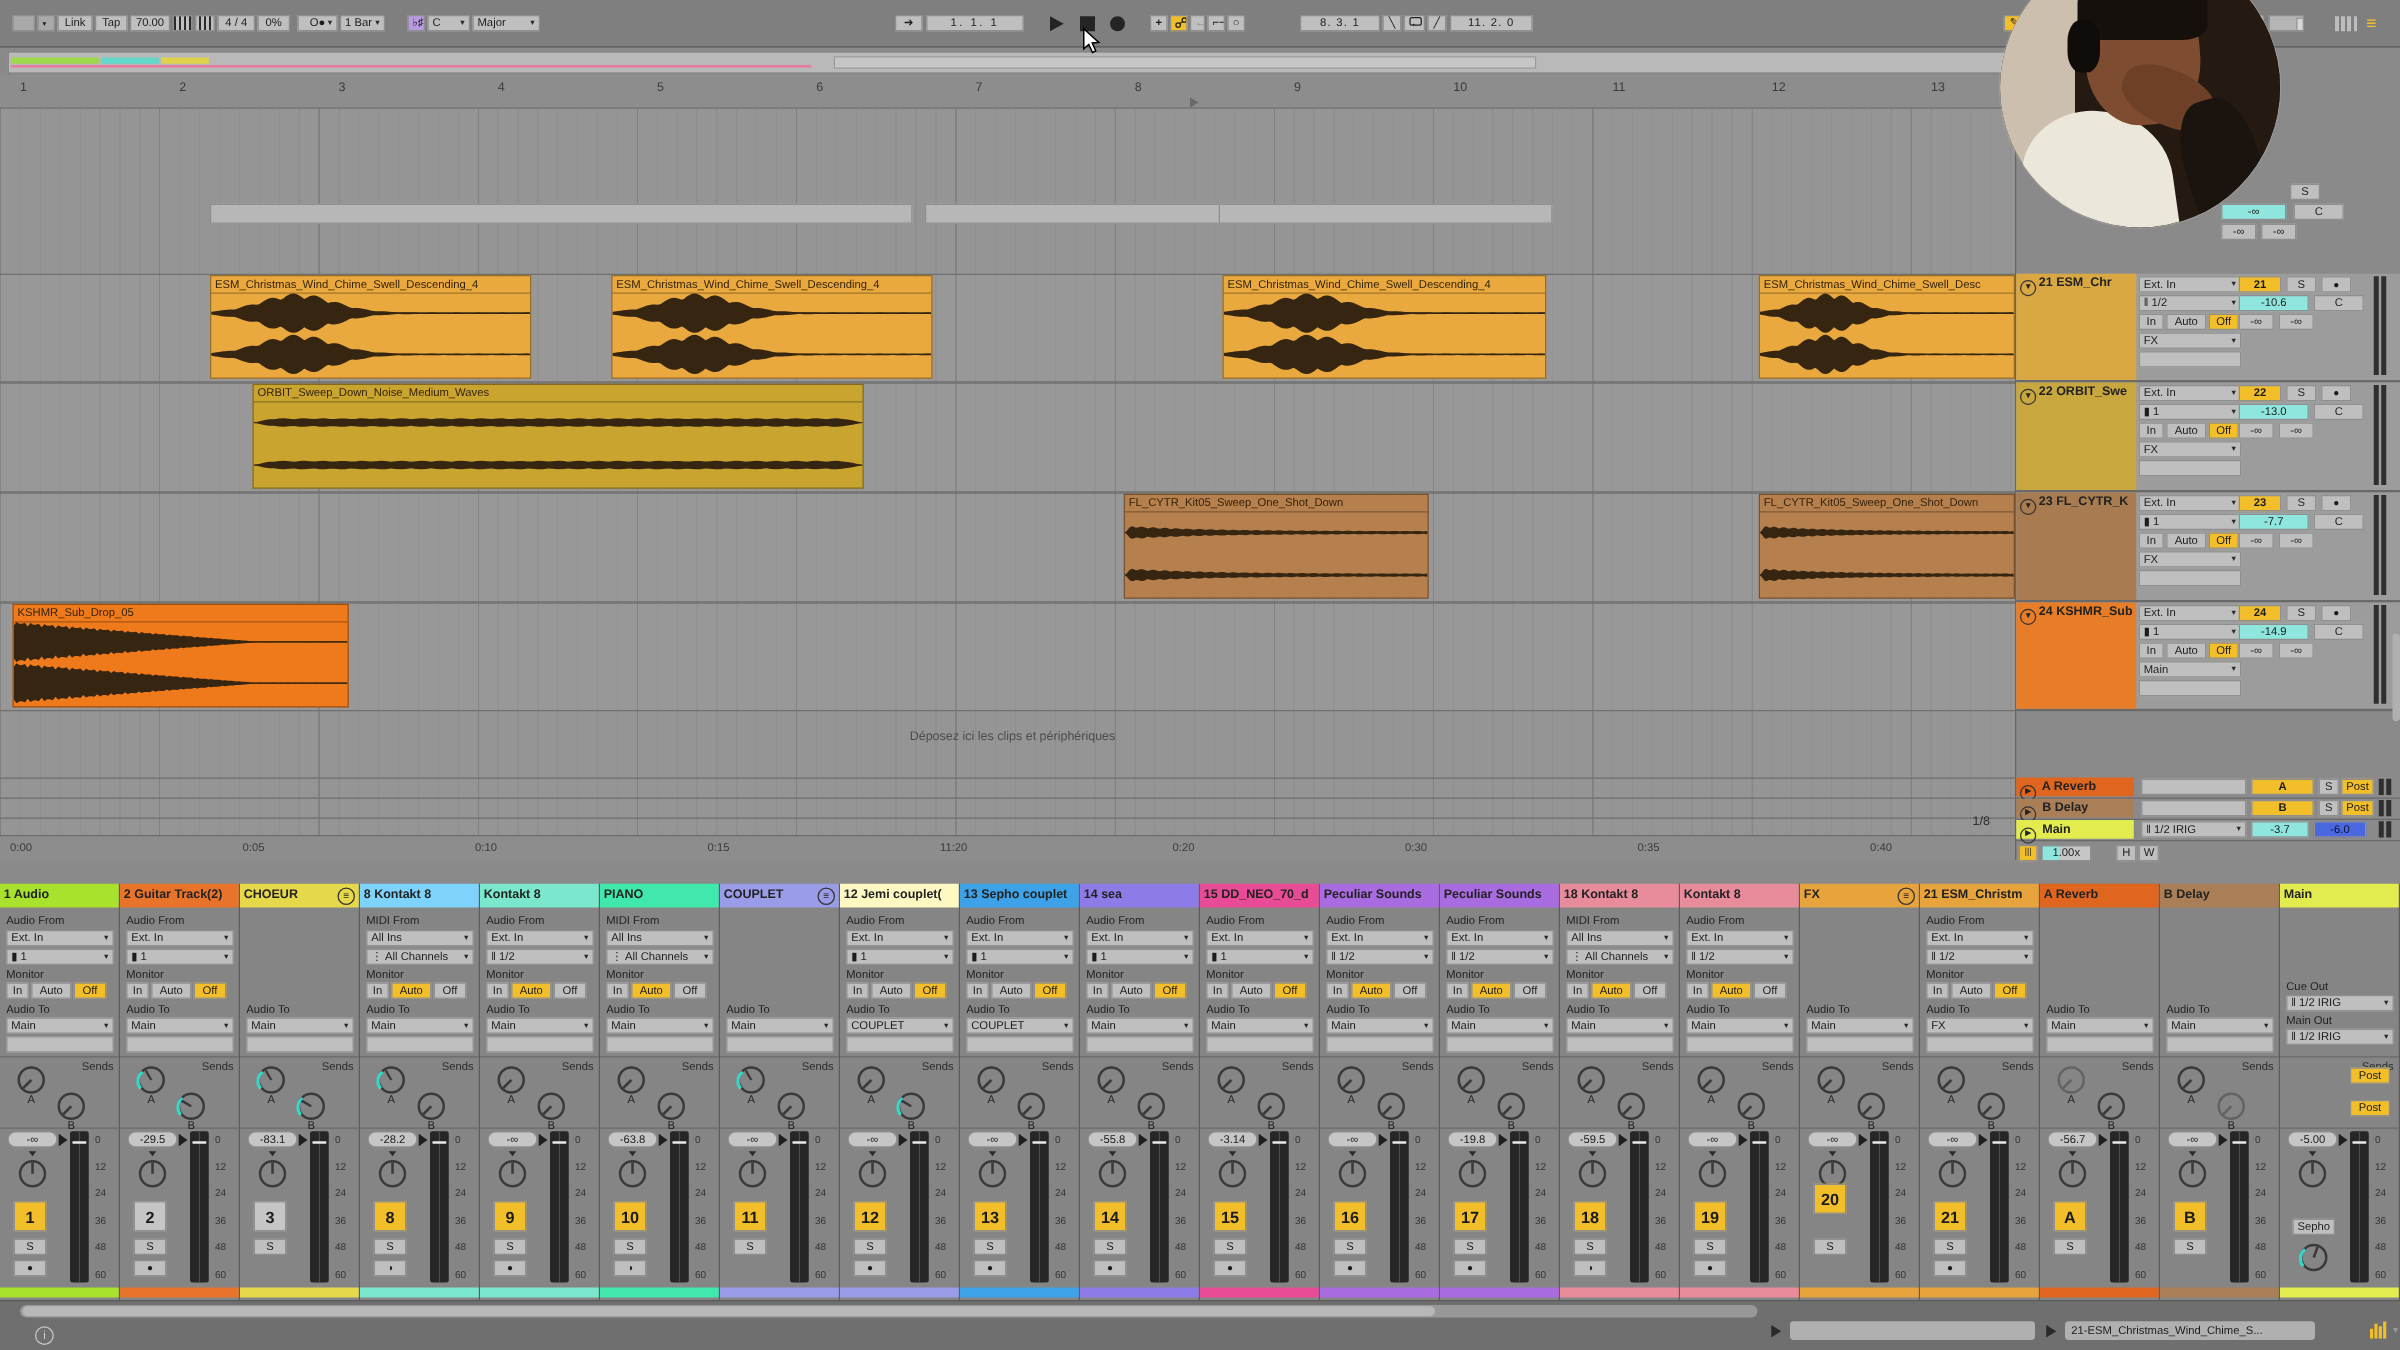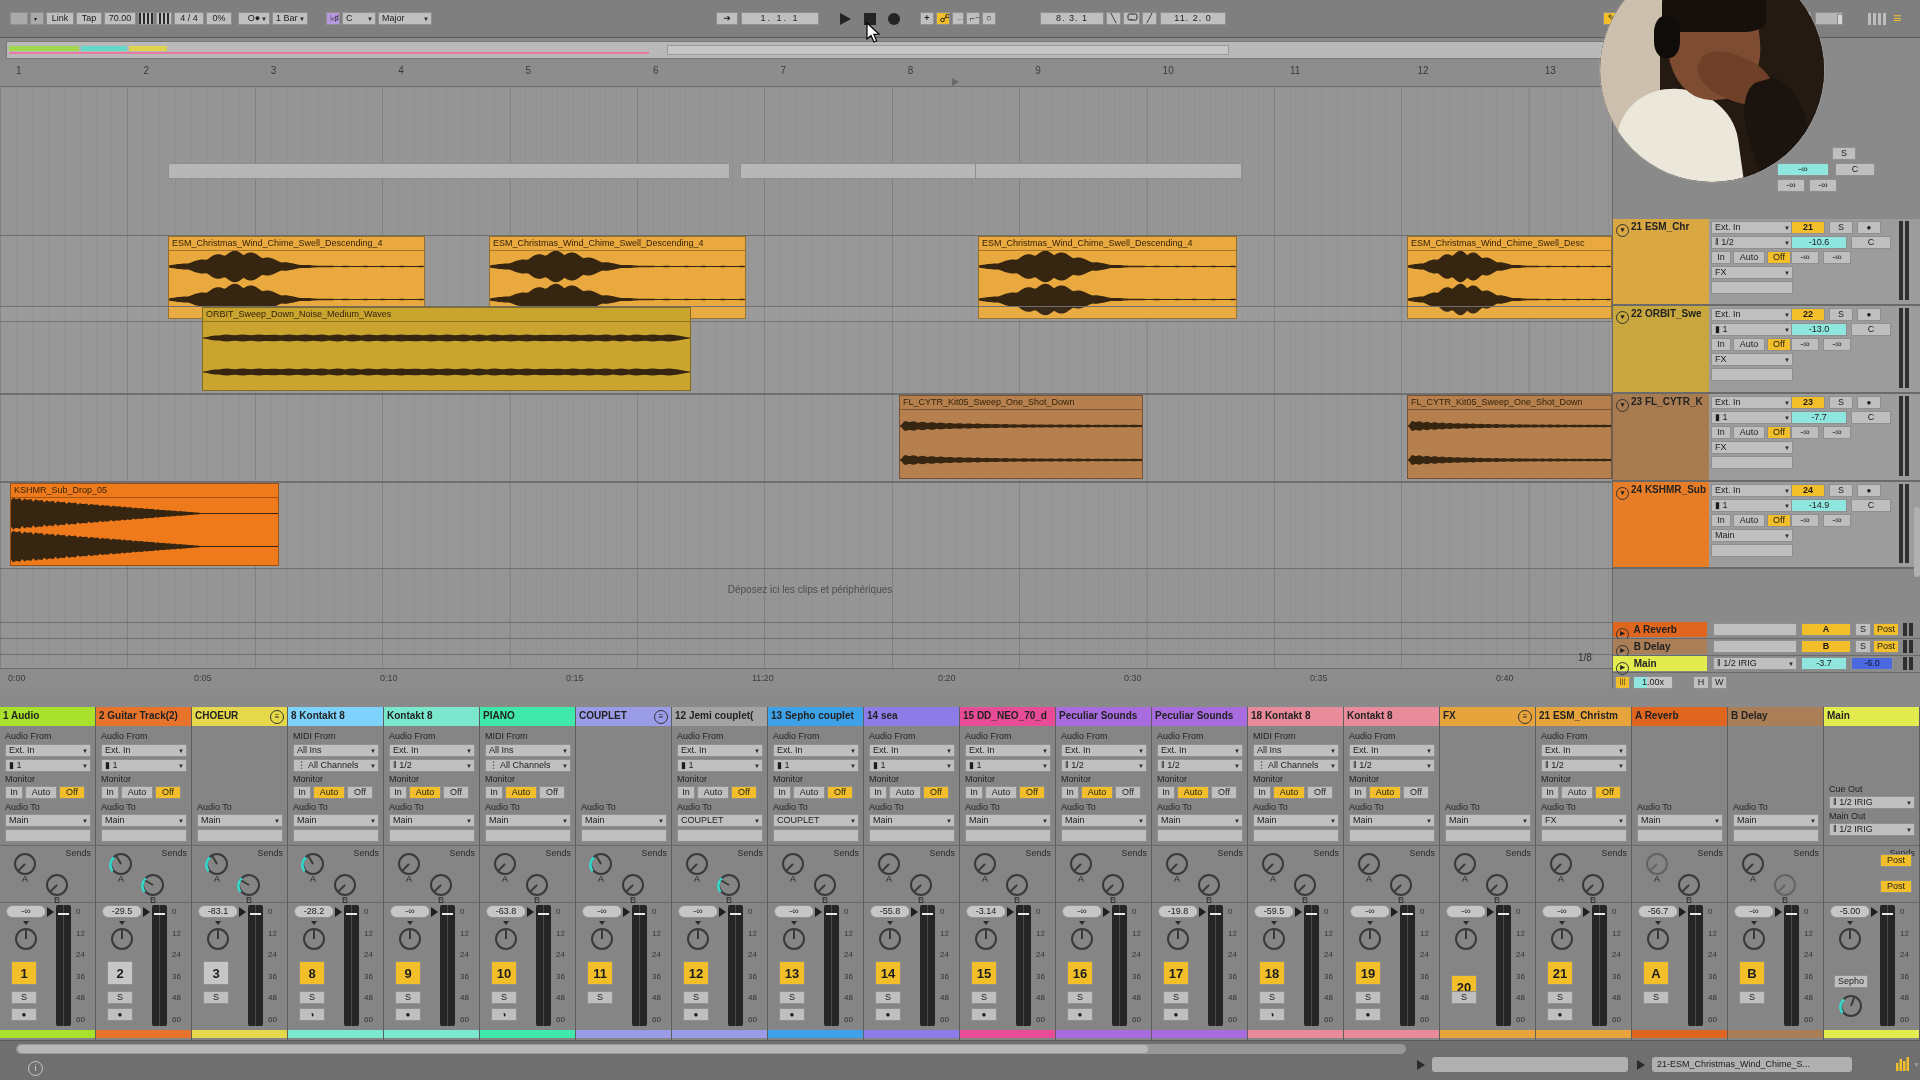--- a/index.html
+++ b/index.html
@@ -160,21 +160,21 @@
       <div class="beatnum" style="left:780.4000000000001px">7</div>
       <div class="beatnum" style="left:907.8000000000001px">8</div>
       <div class="beatnum" style="left:1035.2px">9</div>
       <div class="beatnum" style="left:1162.6000000000001px">10</div>
       <div class="beatnum" style="left:1290px">11</div>
       <div class="beatnum" style="left:1417.4px">12</div>
       <div class="beatnum" style="left:1544.8000000000002px">13</div>
     </div>
 
   <div id="lanes">
-      <div class="lane" style="top:148px;height:85px">
+      <div class="lane" style="top:132px;height:85px">
         <div class="clip" style="left:168px;top:0;width:257px;height:83px;background:#e9a93e">
           <span class="cliplabel">ESM_Christmas_Wind_Chime_Swell_Descending_4</span>
           <div class="abs" style="left:0;top:13px;width:255px;height:33px"><svg width="255" height="33" viewBox="0 0 255 33" preserveAspectRatio="none">
     <line x1="0" y1="16.5" x2="255" y2="16.5" stroke="#3a2a12" stroke-width="1"></line>
     <polygon points="0.0,15.4 2.1,15.1 4.3,14.8 6.4,14.5 8.5,14.1 10.6,13.9 12.8,13.7 14.9,13.6 17.0,13.6 19.1,13.5 21.3,12.7 23.4,11.9 25.5,11.1 27.6,10.4 29.8,9.9 31.9,9.6 34.0,9.6 36.1,9.8 38.3,9.4 40.4,7.9 42.5,6.5 44.6,5.3 46.8,4.5 48.9,4.2 51.0,4.3 53.1,4.9 55.3,5.8 57.4,4.9 59.5,3.2 61.6,1.9 63.8,1.0 65.9,0.8 68.0,1.1 70.1,2.1 72.3,3.5 74.4,5.2 76.5,4.1 78.6,3.0 80.8,2.4 82.9,2.4 85.0,2.9 87.1,4.0 89.3,5.4 91.4,7.0 93.5,8.3 95.6,7.7 97.8,7.5 99.9,7.6 102.0,8.0 104.1,8.7 106.3,9.7 108.4,10.7 110.5,11.8 112.6,12.4 114.8,12.3 116.9,12.3 119.0,12.6 121.1,12.9 123.3,13.3 125.4,13.8 127.5,14.3 129.6,14.8 131.8,14.9 133.9,14.9 136.0,14.9 138.1,15.0 140.3,15.1 142.4,15.3 144.5,15.5 146.6,15.6 148.8,15.8 150.9,15.8 153.0,15.7 155.1,15.7 157.3,15.7 159.4,15.7 161.5,15.8 163.6,15.8 165.8,15.9 167.9,16.0 170.0,15.9 172.1,15.9 174.3,15.8 176.4,15.8 178.5,15.8 180.6,15.9 182.8,15.9 184.9,16.0 187.0,16.0 189.1,15.9 191.3,15.9 193.4,15.9 195.5,15.8 197.6,15.8 199.8,15.9 201.9,15.9 204.0,16.0 206.1,16.0 208.3,15.9 210.4,15.9 212.5,15.8 214.6,15.8 216.8,15.9 218.9,15.9 221.0,15.9 223.1,16.0 225.3,16.0 227.4,15.9 229.5,15.9 231.6,15.8 233.8,15.8 235.9,15.9 238.0,15.9 240.1,16.0 242.3,16.0 244.4,16.0 246.5,15.9 248.6,15.9 250.8,15.8 252.9,15.8 255.0,15.9 255.0,17.1 252.9,17.2 250.8,17.2 248.6,17.1 246.5,17.1 244.4,17.0 242.3,17.0 240.1,17.0 238.0,17.1 235.9,17.1 233.8,17.2 231.6,17.2 229.5,17.1 227.4,17.1 225.3,17.0 223.1,17.0 221.0,17.1 218.9,17.1 216.8,17.1 214.6,17.2 212.5,17.2 210.4,17.1 208.3,17.1 206.1,17.0 204.0,17.0 201.9,17.1 199.8,17.1 197.6,17.2 195.5,17.2 193.4,17.1 191.3,17.1 189.1,17.1 187.0,17.0 184.9,17.0 182.8,17.1 180.6,17.1 178.5,17.2 176.4,17.2 174.3,17.2 172.1,17.1 170.0,17.1 167.9,17.0 165.8,17.1 163.6,17.2 161.5,17.2 159.4,17.3 157.3,17.3 155.1,17.3 153.0,17.3 150.9,17.2 148.8,17.2 146.6,17.4 144.5,17.5 142.4,17.7 140.3,17.9 138.1,18.0 136.0,18.1 133.9,18.1 131.8,18.1 129.6,18.2 127.5,18.7 125.4,19.2 123.3,19.7 121.1,20.1 119.0,20.4 116.9,20.7 114.8,20.7 112.6,20.6 110.5,21.2 108.4,22.3 106.3,23.3 104.1,24.3 102.0,25.0 99.9,25.4 97.8,25.5 95.6,25.3 93.5,24.7 91.4,26.0 89.3,27.6 87.1,29.0 85.0,30.1 82.9,30.6 80.8,30.6 78.6,30.0 76.5,28.9 74.4,27.8 72.3,29.5 70.1,30.9 68.0,31.9 65.9,32.2 63.8,32.0 61.6,31.1 59.5,29.8 57.4,28.1 55.3,27.2 53.1,28.1 51.0,28.7 48.9,28.8 46.8,28.5 44.6,27.7 42.5,26.5 40.4,25.1 38.3,23.6 36.1,23.2 34.0,23.4 31.9,23.4 29.8,23.1 27.6,22.6 25.5,21.9 23.4,21.1 21.3,20.3 19.1,19.5 17.0,19.4 14.9,19.4 12.8,19.3 10.6,19.1 8.5,18.9 6.4,18.5 4.3,18.2 2.1,17.9 0.0,17.6" fill="#352511"></polygon>
             </svg></div>
           <div class="abs" style="left:0;top:46px;width:255px;height:33px"><svg width="255" height="33" viewBox="0 0 255 33" preserveAspectRatio="none">
     <line x1="0" y1="16.5" x2="255" y2="16.5" stroke="#3a2a12" stroke-width="1"></line>
     <polygon points="0.0,15.4 2.1,15.1 4.3,14.8 6.4,14.5 8.5,14.1 10.6,13.9 12.8,13.7 14.9,13.6 17.0,13.6 19.1,13.5 21.3,12.7 23.4,11.9 25.5,11.1 27.6,10.4 29.8,9.9 31.9,9.6 34.0,9.6 36.1,9.8 38.3,9.4 40.4,7.9 42.5,6.5 44.6,5.3 46.8,4.5 48.9,4.2 51.0,4.3 53.1,4.9 55.3,5.8 57.4,4.9 59.5,3.2 61.6,1.9 63.8,1.0 65.9,0.8 68.0,1.1 70.1,2.1 72.3,3.5 74.4,5.2 76.5,4.1 78.6,3.0 80.8,2.4 82.9,2.4 85.0,2.9 87.1,4.0 89.3,5.4 91.4,7.0 93.5,8.3 95.6,7.7 97.8,7.5 99.9,7.6 102.0,8.0 104.1,8.7 106.3,9.7 108.4,10.7 110.5,11.8 112.6,12.4 114.8,12.3 116.9,12.3 119.0,12.6 121.1,12.9 123.3,13.3 125.4,13.8 127.5,14.3 129.6,14.8 131.8,14.9 133.9,14.9 136.0,14.9 138.1,15.0 140.3,15.1 142.4,15.3 144.5,15.5 146.6,15.6 148.8,15.8 150.9,15.8 153.0,15.7 155.1,15.7 157.3,15.7 159.4,15.7 161.5,15.8 163.6,15.8 165.8,15.9 167.9,16.0 170.0,15.9 172.1,15.9 174.3,15.8 176.4,15.8 178.5,15.8 180.6,15.9 182.8,15.9 184.9,16.0 187.0,16.0 189.1,15.9 191.3,15.9 193.4,15.9 195.5,15.8 197.6,15.8 199.8,15.9 201.9,15.9 204.0,16.0 206.1,16.0 208.3,15.9 210.4,15.9 212.5,15.8 214.6,15.8 216.8,15.9 218.9,15.9 221.0,15.9 223.1,16.0 225.3,16.0 227.4,15.9 229.5,15.9 231.6,15.8 233.8,15.8 235.9,15.9 238.0,15.9 240.1,16.0 242.3,16.0 244.4,16.0 246.5,15.9 248.6,15.9 250.8,15.8 252.9,15.8 255.0,15.9 255.0,17.1 252.9,17.2 250.8,17.2 248.6,17.1 246.5,17.1 244.4,17.0 242.3,17.0 240.1,17.0 238.0,17.1 235.9,17.1 233.8,17.2 231.6,17.2 229.5,17.1 227.4,17.1 225.3,17.0 223.1,17.0 221.0,17.1 218.9,17.1 216.8,17.1 214.6,17.2 212.5,17.2 210.4,17.1 208.3,17.1 206.1,17.0 204.0,17.0 201.9,17.1 199.8,17.1 197.6,17.2 195.5,17.2 193.4,17.1 191.3,17.1 189.1,17.1 187.0,17.0 184.9,17.0 182.8,17.1 180.6,17.1 178.5,17.2 176.4,17.2 174.3,17.2 172.1,17.1 170.0,17.1 167.9,17.0 165.8,17.1 163.6,17.2 161.5,17.2 159.4,17.3 157.3,17.3 155.1,17.3 153.0,17.3 150.9,17.2 148.8,17.2 146.6,17.4 144.5,17.5 142.4,17.7 140.3,17.9 138.1,18.0 136.0,18.1 133.9,18.1 131.8,18.1 129.6,18.2 127.5,18.7 125.4,19.2 123.3,19.7 121.1,20.1 119.0,20.4 116.9,20.7 114.8,20.7 112.6,20.6 110.5,21.2 108.4,22.3 106.3,23.3 104.1,24.3 102.0,25.0 99.9,25.4 97.8,25.5 95.6,25.3 93.5,24.7 91.4,26.0 89.3,27.6 87.1,29.0 85.0,30.1 82.9,30.6 80.8,30.6 78.6,30.0 76.5,28.9 74.4,27.8 72.3,29.5 70.1,30.9 68.0,31.9 65.9,32.2 63.8,32.0 61.6,31.1 59.5,29.8 57.4,28.1 55.3,27.2 53.1,28.1 51.0,28.7 48.9,28.8 46.8,28.5 44.6,27.7 42.5,26.5 40.4,25.1 38.3,23.6 36.1,23.2 34.0,23.4 31.9,23.4 29.8,23.1 27.6,22.6 25.5,21.9 23.4,21.1 21.3,20.3 19.1,19.5 17.0,19.4 14.9,19.4 12.8,19.3 10.6,19.1 8.5,18.9 6.4,18.5 4.3,18.2 2.1,17.9 0.0,17.6" fill="#352511"></polygon>
             </svg></div>
@@ -731,21 +731,21 @@
           <div class="scalet" style="left:76px;top:4px">0</div>
           <div class="scalet" style="left:76px;top:25.5px">12</div>
           <div class="scalet" style="left:76px;top:47px">24</div>
           <div class="scalet" style="left:76px;top:68.5px">36</div>
           <div class="scalet" style="left:76px;top:90px">48</div>
           <div class="scalet" style="left:76px;top:111.5px">60</div>
         </div>
         <div class="strip-foot" style="background:#9a9ce8"></div>
       </div>
       <div class="strip" style="left:672px">
-        <div class="strip-head" style="background:#a3a3a3">12 Jemi couplet(</div>
+        <div class="strip-head" style="background:#fef9c3">12 Jemi couplet(</div>
         <div class="lbl" style="left:5px;top:24px">Audio From</div>
         <div class="abox dd" style="left:5px;top:37px;width:86px">Ext. In</div>
         <div class="abox dd" style="left:5px;top:52px;width:86px">▮ 1</div>
         <div class="lbl" style="left:5px;top:67px">Monitor</div>
         <div class="abox ctr" style="left:5px;top:79px;width:18px">In</div>
         <div class="abox ctr" style="left:25px;top:79px;width:32px">Auto</div>
         <div class="abox ctr ylw" style="left:59px;top:79px;width:26px">Off</div>
         <div class="lbl" style="left:5px;top:95px">Audio To</div>
         <div class="abox dd" style="left:5px;top:107px;width:86px">COUPLET</div>
         <div class="abox" style="left:5px;top:122px;width:86px"></div>
@@ -1149,21 +1149,21 @@
           <div class="lbl" style="left:54px;top:49px">B</div>
         </div>
         <div class="volzone">
           <div class="pill" style="left:6px;top:2px;width:40px">-∞</div>
           <div class="ftri" style="left:47px;top:4px"></div>
           <div class="panknob-mark" style="left:23px;top:18px"></div>
           <div class="knob" style="left:13px;top:23px"><svg width="26" height="26" viewBox="0 0 26 26" style="opacity:1">
     <circle cx="13" cy="13" r="10" fill="none" stroke="#3a3a3a" stroke-width="2"></circle>
     <line x1="13" y1="13" x2="13.0" y2="4.0" stroke="#3a3a3a" stroke-width="2"></line>
             </svg></div>
-          <div class="numbtn ylw" style="left:11px;top:72px;width:26px;height:24px;font-size:13px;line-height:23px">20</div>
+          <div class="numbtn ylw" style="left:11px;top:44px;width:26px;height:24px;font-size:13px;line-height:23px">20</div>
           <div class="abox ctr" style="left:11px;top:88px;width:26px">S</div>
           <div class="fader" style="left:56px;top:2px;height:121px">
             <div class="fmid"></div>
             <div class="fline" style="top:8px"></div>
           </div>
           <div class="scalet" style="left:76px;top:4px">0</div>
           <div class="scalet" style="left:76px;top:25.5px">12</div>
           <div class="scalet" style="left:76px;top:47px">24</div>
           <div class="scalet" style="left:76px;top:68.5px">36</div>
           <div class="scalet" style="left:76px;top:90px">48</div>

